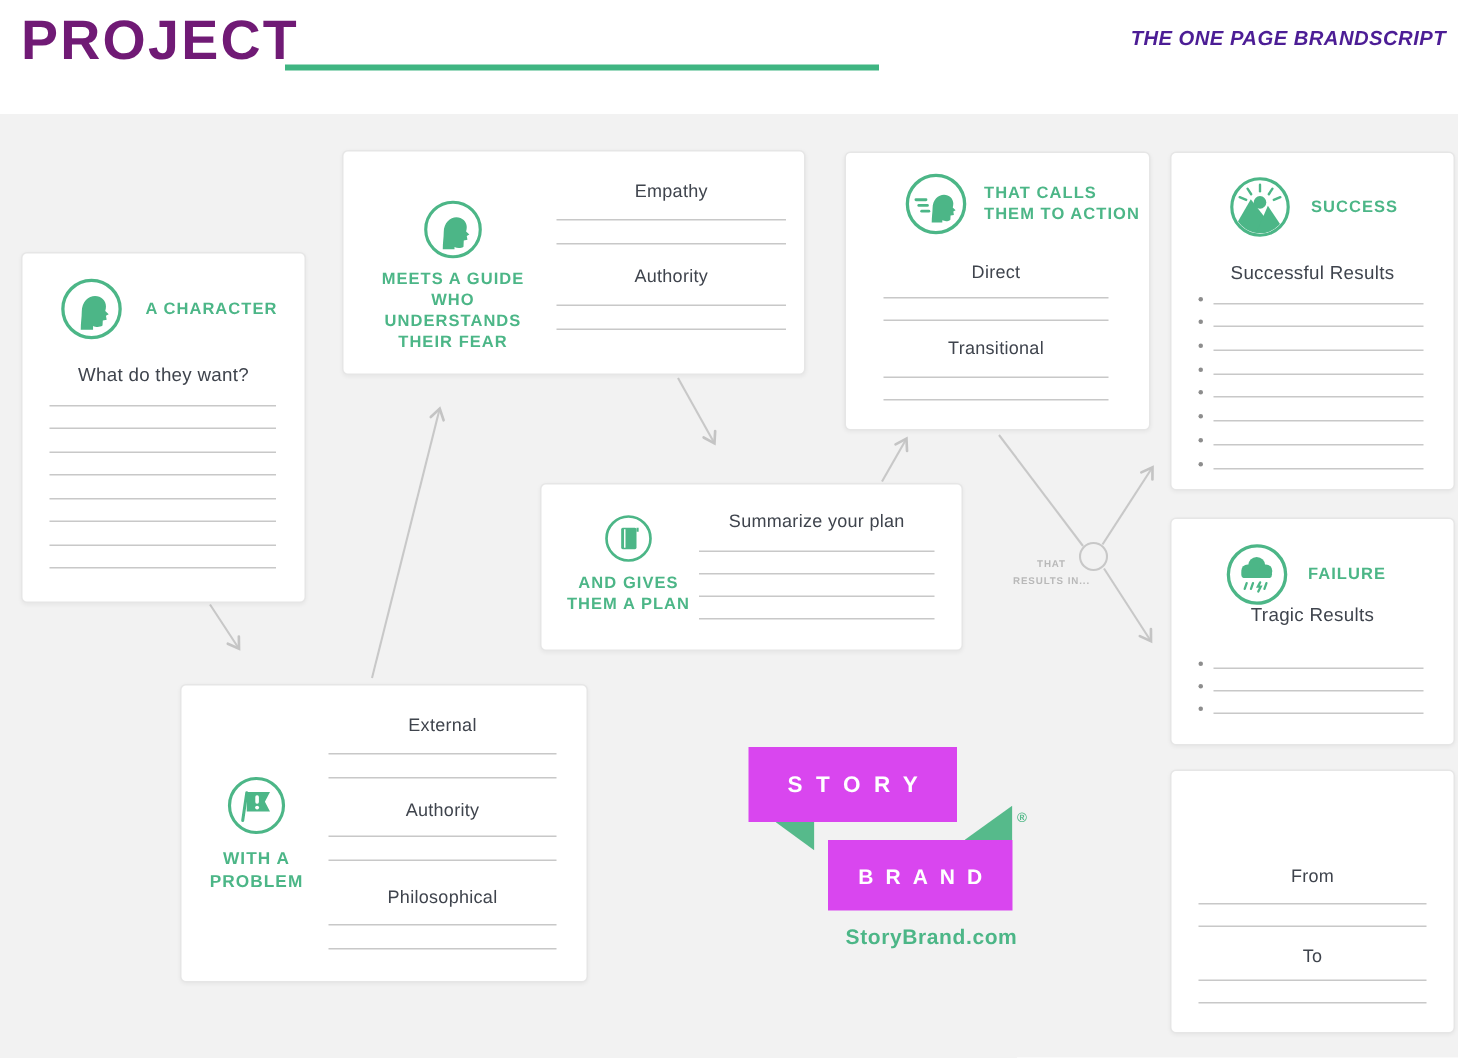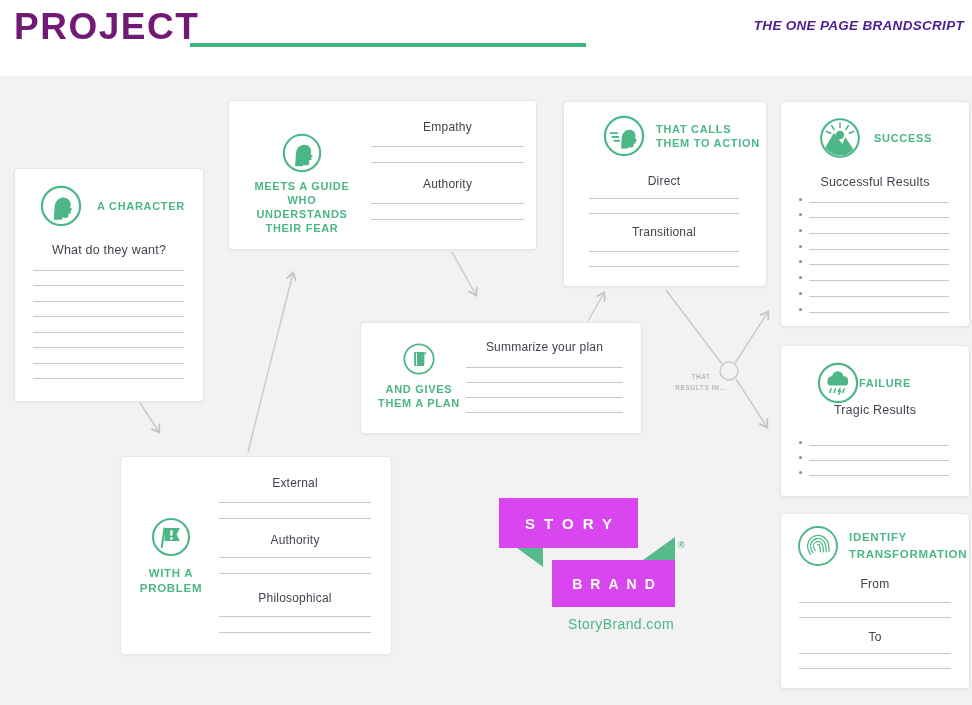--- a/index.html
+++ b/index.html
@@ -62,21 +62,21 @@
   #problem-stack .caption{margin-top:9px;font-size:11.5px;line-height:15px;}
   .problem-col{left:98px;width:152px;}
   #prob-f1{top:19px;}  #prob-lines1{top:30px;--rh:16px;left:98px;width:152px;}
   #prob-f2{top:76px;}  #prob-lines2{top:85px;--rh:16px;left:98px;width:152px;}
   #prob-f3{top:134px;} #prob-lines3{top:144px;--rh:16px;left:98px;width:152px;}
   
   #success-row{left:38px;top:15px;gap:13px;}
   #success-prompt{top:73px;}
   #success-lines{left:18px;right:20px;top:85px;--rh:15.7px;}
   
-  #failure-row{left:36px;top:16px;}
+  #failure-row{left:36px;top:16px;gap:13px;}
   #failure-prompt{top:57px;}
   #failure-lines{left:18px;right:20px;top:85px;--rh:15px;}
   
   #transform-row{left:16px;top:11px;gap:10px;}
   #transform-row .caption{font-size:11.5px;line-height:17px;}
   #trans-f1{left:0;right:0;top:63px;}
   #trans-lines1{left:18px;right:18px;top:74px;--rh:15px;}
   #trans-f2{left:0;right:0;top:116px;}
   #trans-lines2{left:18px;right:18px;top:125px;--rh:15px;}
 
@@ -89,21 +89,21 @@
   .bubble{position:absolute;background:#d946ef;display:flex;align-items:center;justify-content:center;
     color:#fff;font-weight:bold;}
   #bubble-story{left:499px;top:498px;width:139px;height:50px;font-size:15px;letter-spacing:9px;padding-left:9px;box-sizing:border-box;}
   #bubble-brand{left:552px;top:560px;width:123px;height:47px;font-size:14px;letter-spacing:8px;padding-left:8px;box-sizing:border-box;}
   #tail-story{position:absolute;left:517px;top:548px;width:26px;height:19px;background:#56ba8b;
     clip-path:polygon(0 0,100% 0,100% 100%);}
   #tail-brand{position:absolute;left:643px;top:537px;width:32px;height:23px;background:#56ba8b;
     clip-path:polygon(100% 0,100% 100%,0 100%);}
   #logo-reg{position:absolute;left:678px;top:540px;font-size:9px;color:#56ba8b;font-weight:bold;}
   #logo-url{position:absolute;left:556px;top:616px;width:130px;text-align:center;
-    color:#4cb687;font-weight:normal;font-size:14px;letter-spacing:.4px;}
+    color:#4cb687;font-weight:bold;font-size:14px;letter-spacing:.4px;}
 
   .icon svg{display:block;}
 </style>
 </head>
 <body>
 
 <div id="stage">
 
   <div id="page-title">PROJECT</div>
   <div id="title-underline"></div>
@@ -414,40 +414,20 @@
           <div class="wline"></div>
         </div>
         <div class="line-row">
           <span class="bullet"></span>
           <div class="wline"></div>
         </div>
       </div>
   </div>
 
   <div class="box" id="box-transform">
-    <div class="icon-row" id="transform-row">
-      <span class="icon">
-        <svg width="42" height="42" viewBox="0 0 42 42">
-          <circle cx="21" cy="21" r="19" fill="none" stroke="#4cb687" stroke-width="1.9"></circle>
-          <g transform="rotate(-18 21 21)" stroke="#4cb687" stroke-width="1.25" fill="none" stroke-linecap="round">
-            <path d="M21 10.5 a10.5 10.5 0 0 1 10.5 10.5 c0 3 -.5 6 -1.6 8.4"></path>
-            <path d="M21 13.5 a7.5 7.5 0 0 1 7.5 7.5 c0 2.8 -.4 5.5 -1.4 7.9"></path>
-            <path d="M21 16.5 a4.5 4.5 0 0 1 4.5 4.5 c0 2.5 -.35 5 -1.1 7.2"></path>
-            <path d="M21 19.5 a1.5 1.5 0 0 1 1.5 1.5 c0 2.2 -.3 4.3 -.9 6.3"></path>
-            <path d="M21 10.5 a10.5 10.5 0 0 0 -10.5 10.5 c0 2 .3 4 .9 5.8"></path>
-            <path d="M21 13.5 a7.5 7.5 0 0 0 -7.5 7.5 c0 1.6 .2 3.1 .65 4.5"></path>
-            <path d="M21 16.5 a4.5 4.5 0 0 0 -4.5 4.5 c0 1.2 .15 2.4 .5 3.5"></path>
-          </g>
-        </svg>
-      </span>
-      <span class="caption">
-        <div>IDENTIFY</div>
-        <div>TRANSFORMATION</div>
-      </span>
-    </div>
     <div class="field-label" id="trans-f1">From</div>
     <div class="lines" id="trans-lines1">
         <div class="line-row">
           <div class="wline"></div>
         </div>
         <div class="line-row">
           <div class="wline"></div>
         </div>
       </div>
     <div class="field-label" id="trans-f2">To</div>

